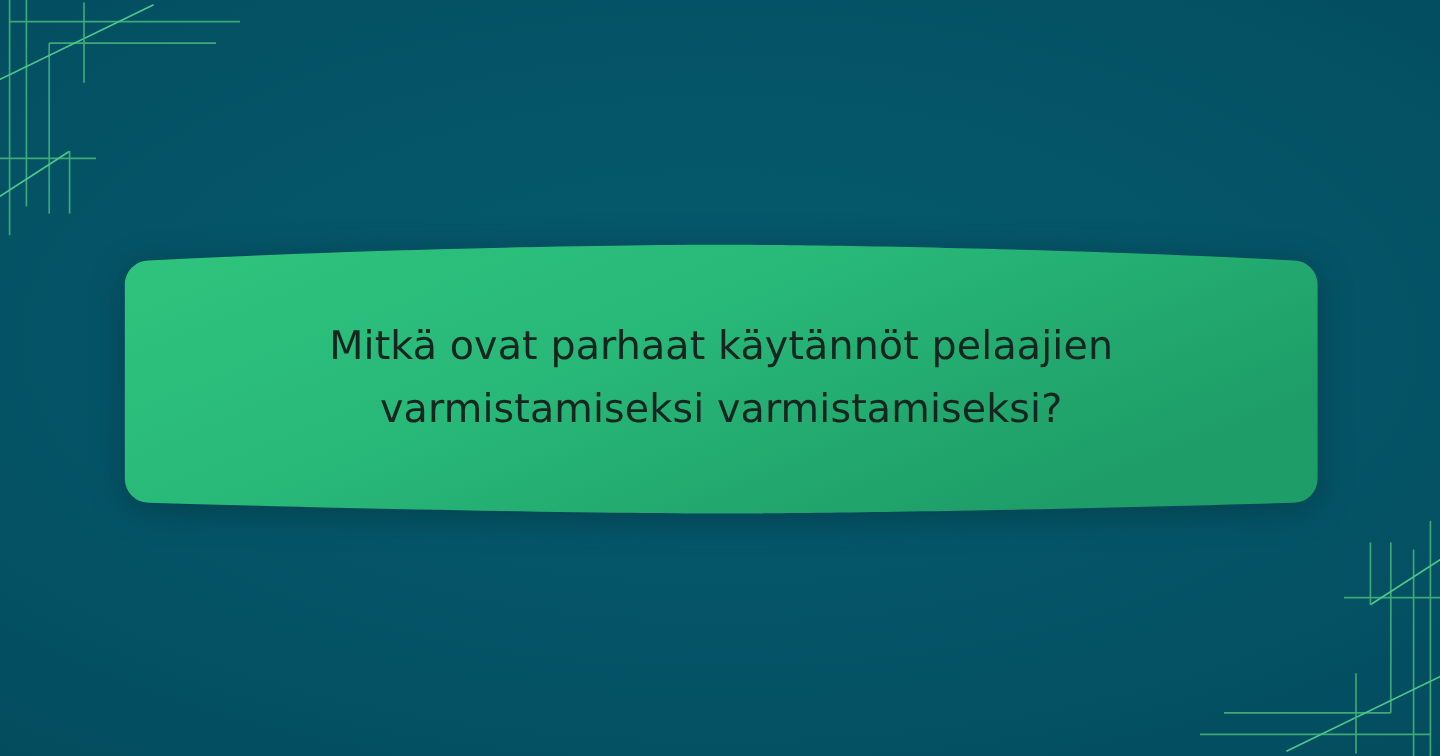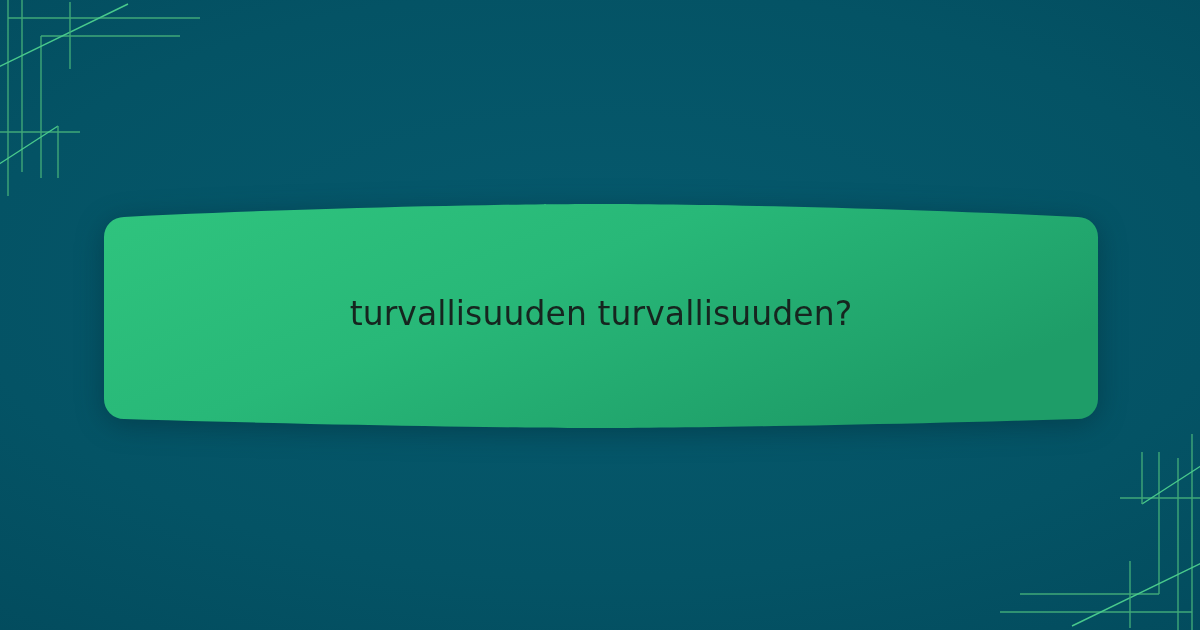--- a/index.html
+++ b/index.html
@@ -122,17 +122,18 @@
                L 996 196
                A 20 20 0 0 1 976 216
                C 778 222, 578 225, 499 225
                C 420 225, 220 222, 22 216
                A 20 20 0 0 1 2 196
                L 2 34
                A 20 20 0 0 1 22 14 Z" fill="url(#cardGrad)"></path>
     </svg>
 
     <div id="card-text">
-      <div class="q-line">turvallisuuden turvallisuuden?</div>
+      <div class="q-line">Mitkä ovat parhaat käytännöt pelaajien</div>
+      <div class="q-line">varmistamiseksi varmistamiseksi?</div>
     </div>
   </div>
 
 </div>
 
 </body></html>

